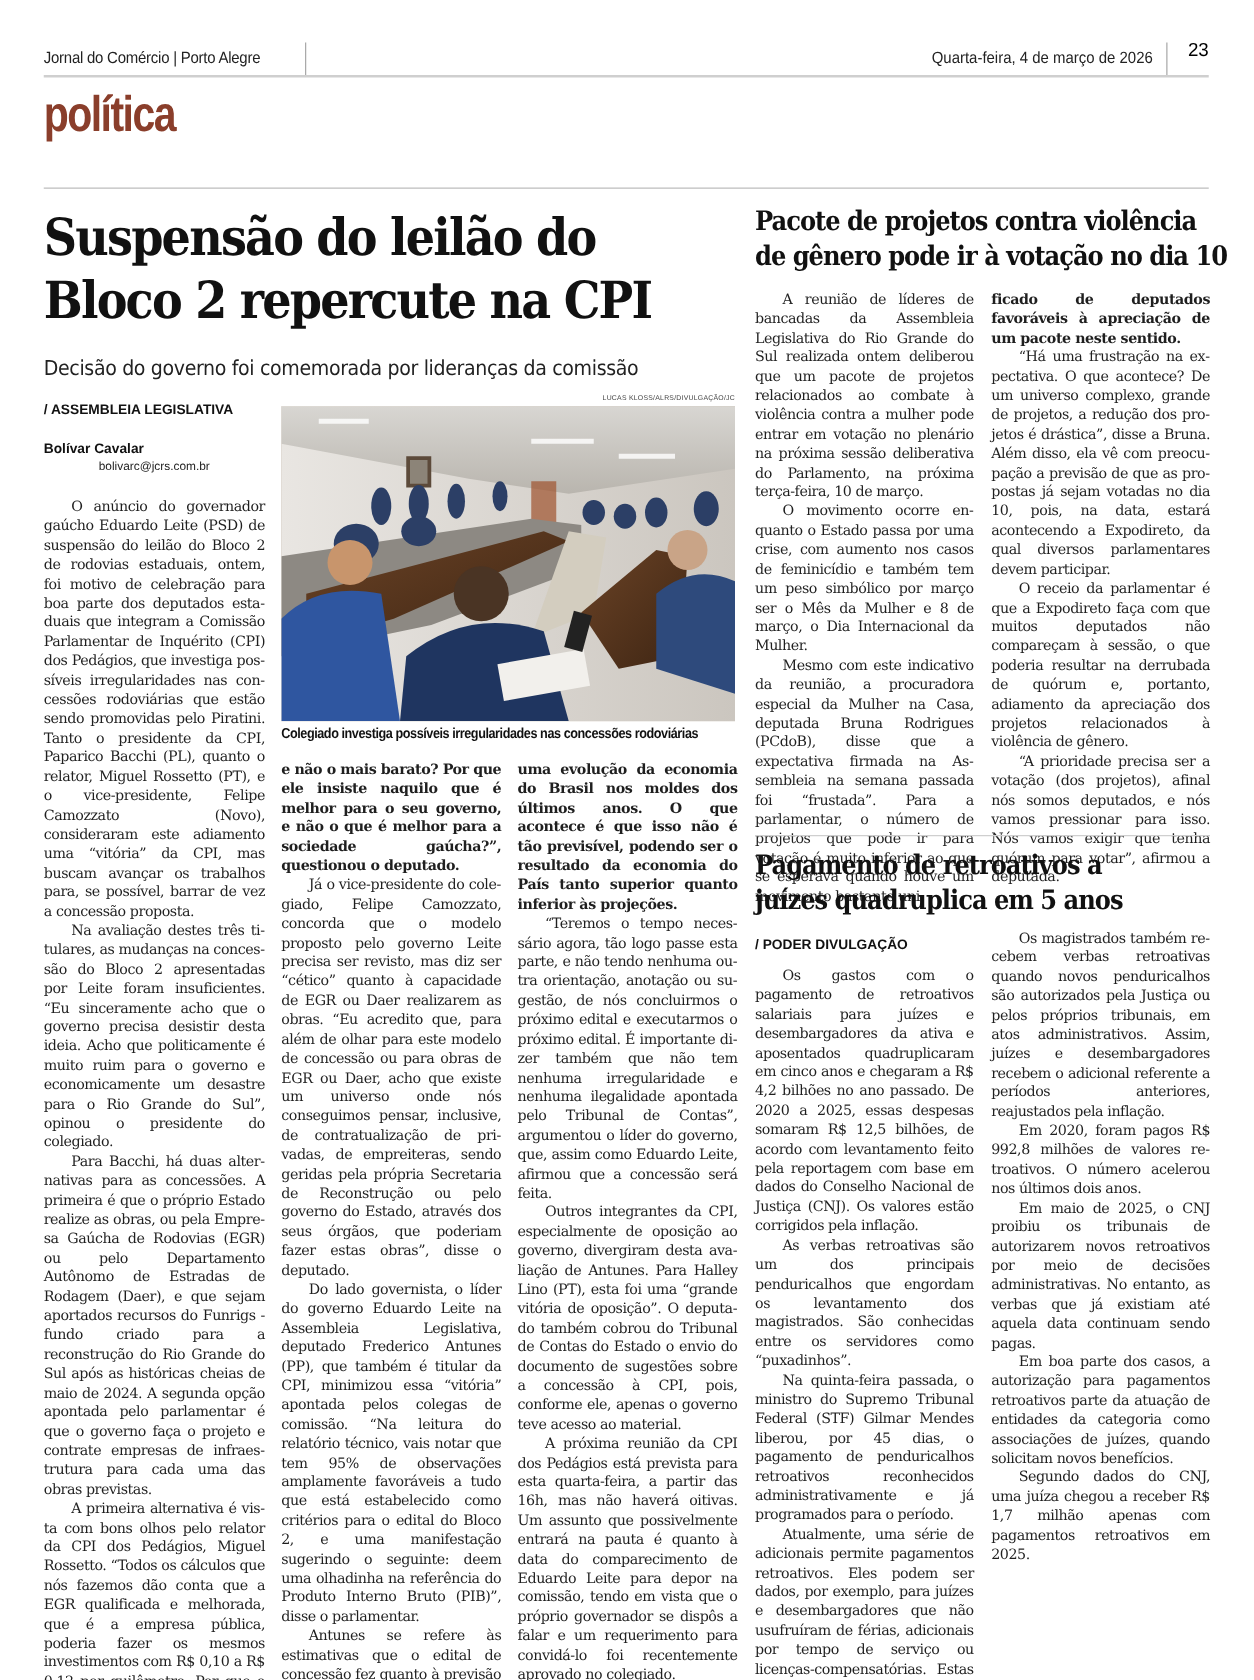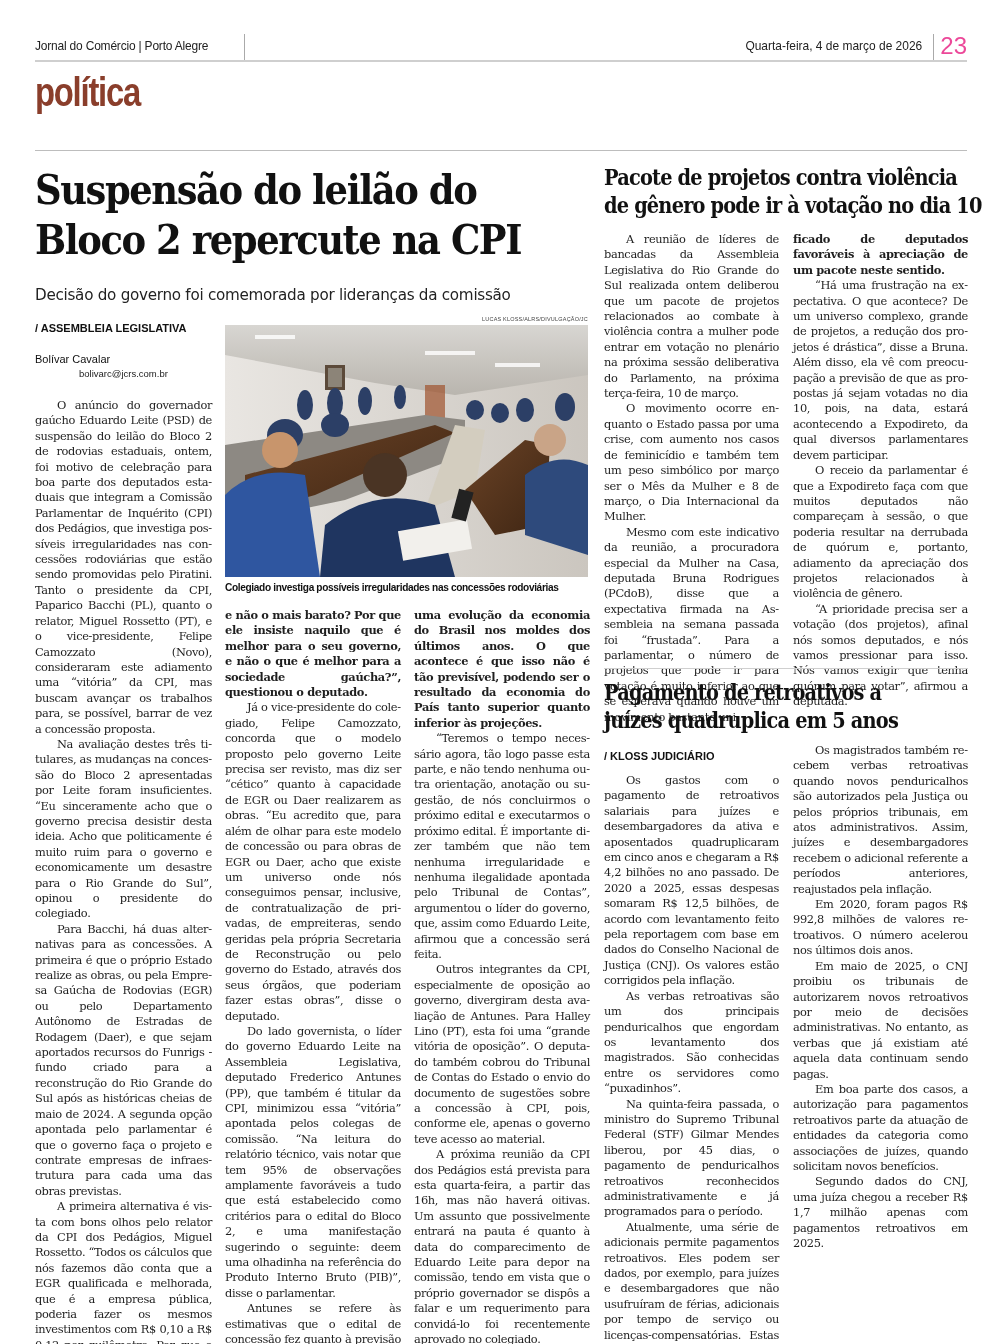--- a/index.html
+++ b/index.html
@@ -4,32 +4,32 @@
 <style>
   * { box-sizing: border-box; margin: 0; padding: 0; }
   html, body { width: 1003px; height: 1344px; background: #fff; overflow: hidden; }
   body { position: relative; font-family: "DejaVu Serif", serif; color: #1a1a1a; }
 
   .masthead { position: absolute; left: 35px; top: 32px; width: 932px; height: 30px; }
   .mh-paper { position: absolute; left: 0; top: 6px; font-family: "Liberation Sans", sans-serif; font-size: 13px; color: #222; letter-spacing: -0.2px; transform: scaleX(0.92); transform-origin: left; }
   .mh-sep1 { position: absolute; left: 209px; top: 2px; width: 1px; height: 26px; background: #aaa; }
   .mh-date { position: absolute; right: 45px; top: 6px; font-family: "Liberation Sans", sans-serif; font-size: 13px; color: #222; transform: scaleX(0.92); transform-origin: right; }
   .mh-sep2 { position: absolute; right: 33px; top: 2px; width: 1px; height: 26px; background: #aaa; }
-  .mh-page { position: absolute; right: 0; top: 0; font-family: "Liberation Sans", sans-serif; font-size: 24px; color: #ec4899; }
+  .mh-page { position: absolute; right: 0; top: 0; font-family: "Liberation Sans", sans-serif; font-size: 15px; color: #000000; }
   .rule-top { position: absolute; left: 35px; top: 60px; width: 932px; height: 2px; background: #cfcfcf; }
 
   .section { position: absolute; left: 35px; top: 70px; font-family: "Liberation Sans", sans-serif; font-weight: bold; font-size: 40px; color: #8a3e2b; letter-spacing: -1.5px; transform: scaleX(0.82); transform-origin: left; }
   .rule-sec { position: absolute; left: 35px; top: 150px; width: 932px; height: 1px; background: #bdbdbd; }
 
   .main-title { position: absolute; left: 35px; top: 165px; width: 560px; font-family: "DejaVu Serif", serif; font-weight: bold; font-size: 41px; line-height: 50px; letter-spacing: -1.6px; color: #111; transform: scaleX(0.9); transform-origin: left; white-space: nowrap; }
   .main-sub { position: absolute; left: 35px; top: 285px; font-family: "DejaVu Sans", sans-serif; font-size: 16.5px; color: #222; letter-spacing: -0.3px; transform: scaleX(0.92); transform-origin: left; white-space: nowrap; }
 
   .tag { font-family: "Liberation Sans", sans-serif; font-weight: bold; font-size: 11px; color: #111; letter-spacing: 0px; text-align: right; }
   .tag-1 { position: absolute; left: 35px; top: 322px; }
-  .byline { position: absolute; left: 35px; top: 353px; font-family: "Liberation Sans", sans-serif; font-weight: normal; font-size: 11px; color: #111; text-align: right; }
+  .byline { position: absolute; left: 35px; top: 353px; font-family: "Liberation Sans", sans-serif; font-weight: bold; font-size: 11px; color: #111; text-align: right; }
   .byemail { position: absolute; left: 35px; top: 368px; font-family: "Liberation Sans", sans-serif; font-size: 9.5px; color: #222; margin-left: 44px; }
 
   .credit { position: absolute; left: 420px; top: 316px; width: 168px; text-align: right; font-family: "Liberation Sans", sans-serif; font-size: 5.5px; color: #444; letter-spacing: 0.2px; }
   .photo { position: absolute; left: 225px; top: 325px; width: 363px; height: 252px; overflow: hidden; background: #cfc7bd; }
   .caption { position: absolute; left: 225px; top: 581px; font-family: "Liberation Sans", sans-serif; font-weight: bold; font-size: 11.5px; color: #111; letter-spacing: -0.4px; white-space: nowrap; transform: scaleX(0.88); transform-origin: left; }
 
   .col { position: absolute; font-family: "DejaVu Serif", serif; font-size: 11.4px; line-height: 15.4px; color: #1f1f1f; text-align: justify; hyphens: manual; letter-spacing: -0.35px; }
   .col p { text-indent: 22px; }
   .col p.noindent { text-indent: 0; font-weight: bold; }
 
@@ -162,21 +162,21 @@
   <p>O receio da parlamentar é que a Expodireto faça com que muitos deputados não compare­çam à sessão, o que poderia re­sultar na derrubada de quórum e, portanto, adiamento da apre­ciação dos projetos relacionados à violência de gênero.</p>
   <p>“A prioridade precisa ser a votação (dos projetos), afinal nós somos deputados, e nós vamos pressionar para isso. Nós vamos exigir que tenha quórum para votar”, afirmou a deputada.</p>
 </div>
 
 <div class="rule-mid"></div>
 
 <h2 class="sec-title t3">
   <div>Pagamento de retroativos a</div>
   <div>juízes quadruplica em 5 anos</div>
 </h2>
-<div class="tag tag-2">/ KLOSS JUDICIÁRIO</div>
+<div class="tag tag-2">/ PODER DIVULGAÇÃO</div>
 <div class="col c6">
   <p>Os gastos com o pagamento de retroativos salariais para juí­zes e desembargadores da ativa e aposentados quadruplicaram em cinco anos e chegaram a R$ 4,2 bilhões no ano passado. De 2020 a 2025, essas despesas somaram R$ 12,5 bilhões, de acor­do com levantamento feito pela reportagem com base em dados do Conselho Nacional de Justiça (CNJ). Os valores estão corrigidos pela inflação.</p>
   <p>As verbas retroativas são um dos principais penduricalhos que engordam os levantamento dos magistrados. São conheci­das entre os servidores como “puxadinhos”.</p>
   <p>Na quinta-feira passada, o ministro do Supremo Tribunal Federal (STF) Gilmar Mendes li­berou, por 45 dias, o pagamento de penduricalhos retroativos re­conhecidos administrativamente e já programados para o período.</p>
   <p>Atualmente, uma série de adicionais permite pagamentos retroativos. Eles podem ser dados, por exemplo, para juízes e desem­bargadores que não usufruíram de férias, adicionais por tempo de serviço ou licenças-compensa­tórias. Estas últimas dão direito a um dia de folga a cada três traba­</p>
 </div>
 <div class="col c7">
   <p>Os magistrados também re­cebem verbas retroativas quando novos penduricalhos são autoriza­dos pela Justiça ou pelos próprios tribunais, em atos administrati­vos. Assim, juízes e desembar­gadores recebem o adicional re­ferente a períodos anteriores, reajustados pela inflação.</p>
   <p>Em 2020, foram pagos R$ 992,8 milhões de valores re­troativos. O número acelerou nos últimos dois anos.</p>
   <p>Em maio de 2025, o CNJ proi­biu os tribunais de autorizarem novos retroativos por meio de decisões administrativas. No en­tanto, as verbas que já existiam até aquela data continuam sen­do pagas.</p>

